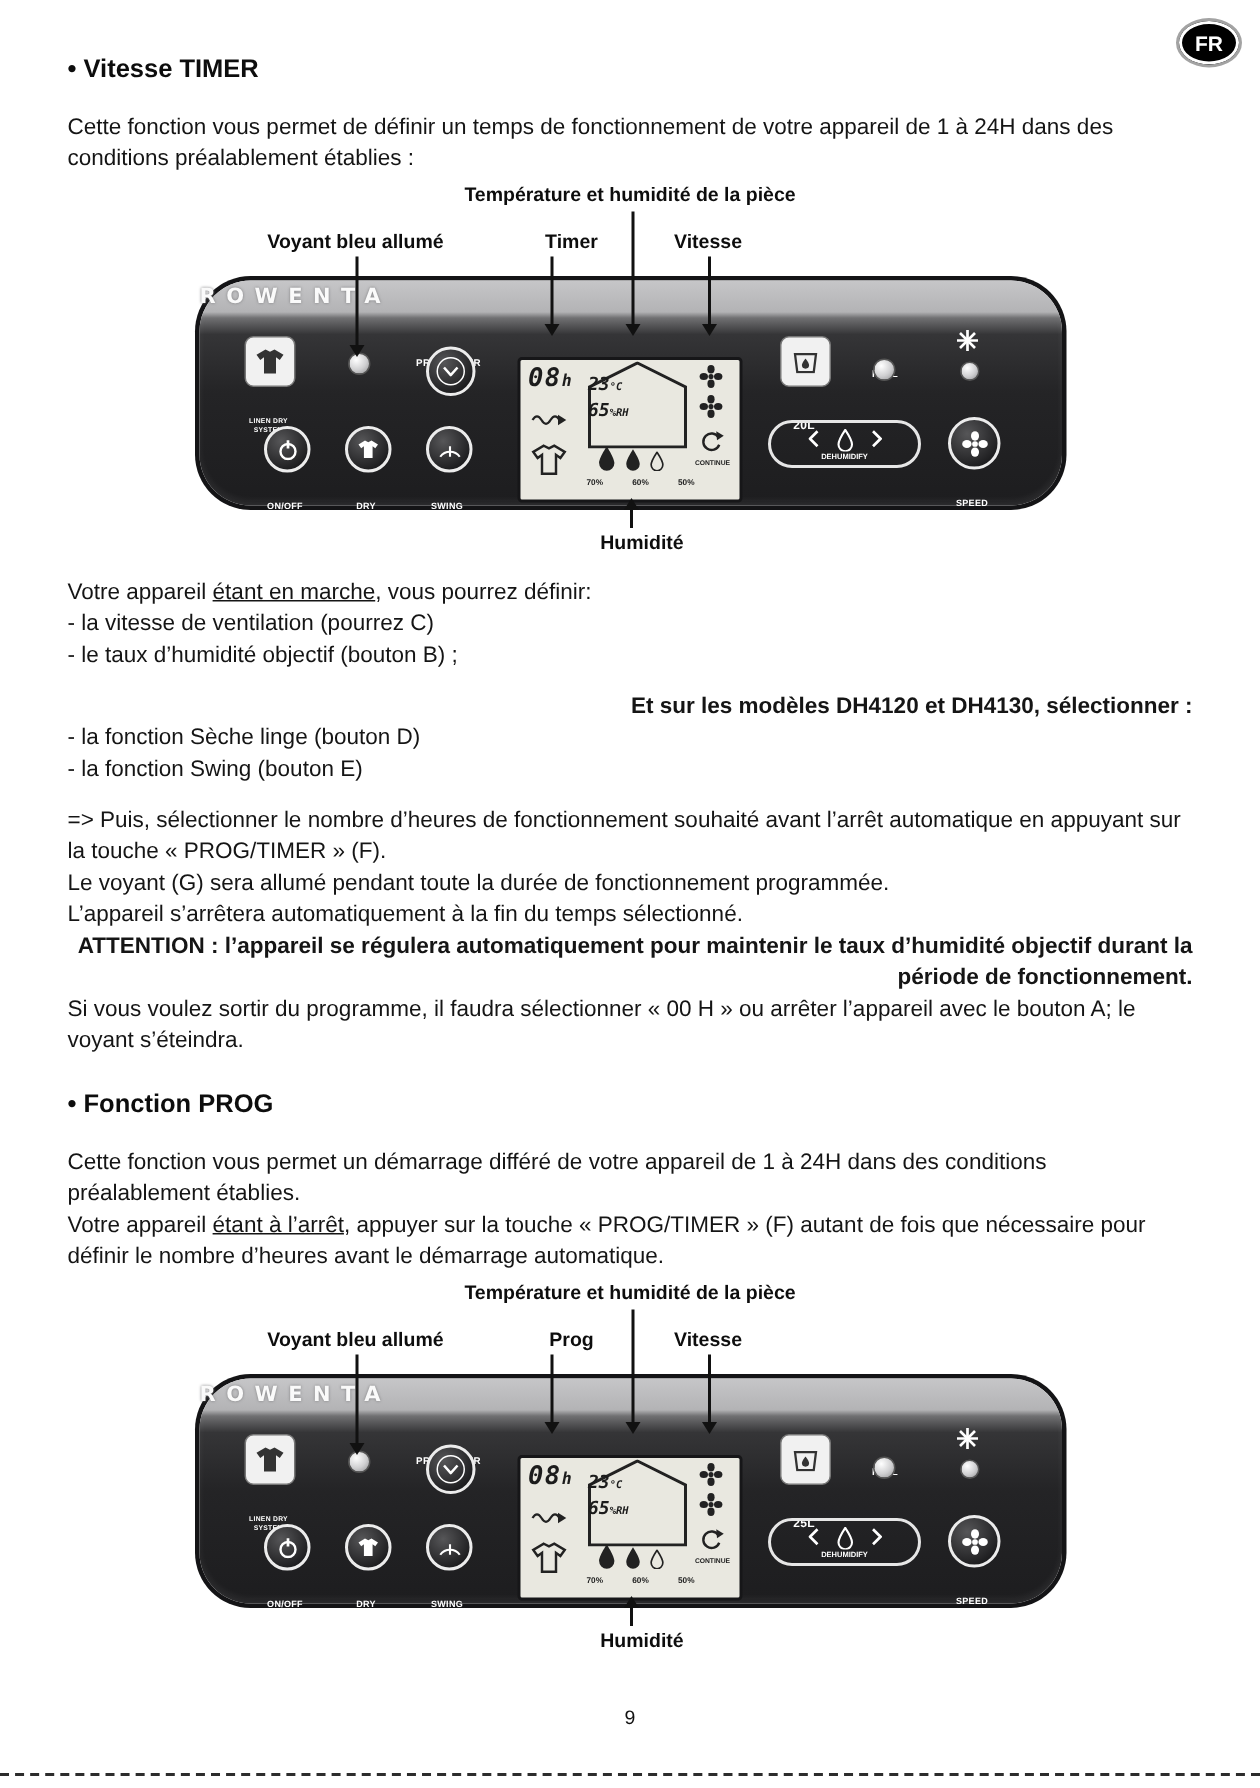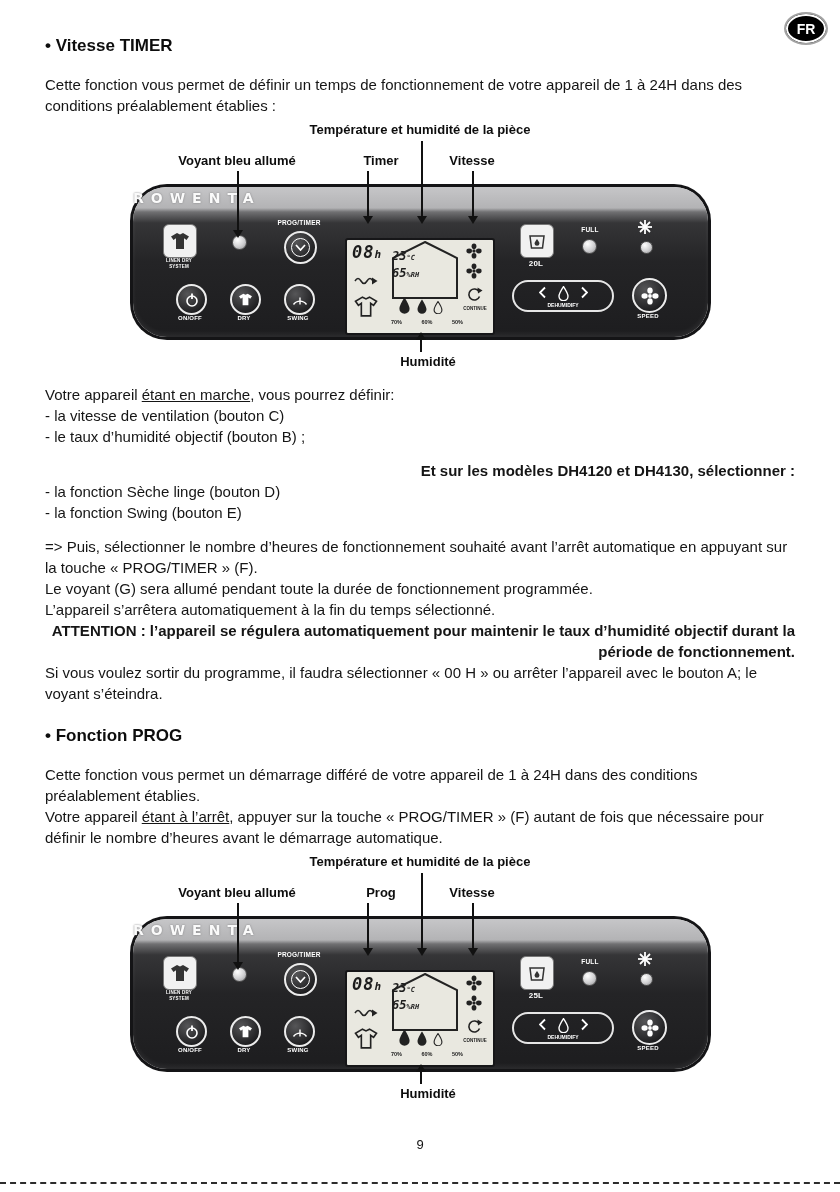--- a/index.html
+++ b/index.html
@@ -38,21 +38,21 @@
   .ar-bottom{left:420px;top:219px;height:13px;}
 
   
   .panel{position:absolute;left:133px;top:67px;width:575px;height:150px;border-radius:34px;
          background:linear-gradient(180deg,#c6c6c8 0,#b3b3b5 21px,#707072 25px,#353537 36px,#242426 75px,#1d1d1f 100%);
          box-shadow:0 0 0 3px #141416, inset 0 -3px 5px rgba(255,255,255,.07);}
   .p-logo{position:absolute;top:3px;left:0;right:0;text-align:left;
           font-family:"DejaVu Sans",sans-serif;font-weight:bold;font-size:14px;letter-spacing:7px;
           color:#fafafa;text-shadow:0 0 2px #7a7a7c;}
   .p-lbl{position:absolute;transform:translateX(-50%);color:#fff;font-size:6px;font-weight:bold;
-         text-align:center;white-space:nowrap;letter-spacing:.2px;}
+         text-align:center;white-space:nowrap;letter-spacing:.2px;margin-top:20px;}
   .p-box{position:absolute;width:32px;height:32px;border-radius:6px;background:#f1f1f1;border:1px solid #777;
          display:flex;align-items:center;justify-content:center;}
   .p-btn{position:absolute;border-radius:50%;border:2px solid #ececec;
          background:radial-gradient(circle at 35% 30%,#565658,#1e1e20 75%);
          display:flex;align-items:center;justify-content:center;}
   .p-led{position:absolute;border-radius:50%;border:1px solid #555;
          background:radial-gradient(circle at 35% 30%,#ffffff,#cfcfd1 55%,#909092);}
   .p-shirtbox{left:30px;top:37px;}
   .p-linenlbl{left:46px;top:71px;width:46px;white-space:normal;font-size:4.5px;line-height:5.5px;}
   .p-onoff{left:43px;top:97px;width:27px;height:27px;}
@@ -278,21 +278,21 @@
               <ellipse cx="3.2" cy="8" rx="2.8" ry="2.4"></ellipse>
             </g>
           </svg>
       </div>
       <div class="p-lbl p-speedlbl">SPEED</div>
     </div>
   </div>
 
   <div class="content">
     <p class="tx"><span>Votre appareil </span><span class="u">étant en marche</span><span>, vous pourrez définir:</span></p>
-    <p class="tx">- la vitesse de ventilation (bouton C)</p>
+    <p class="tx">- la vitesse de ventilation (pourrez C)</p>
     <p class="tx">- le taux d’humidité objectif (bouton B) ;</p>
     <p class="tx b mt">Et sur les modèles DH4120 et DH4130, sélectionner :</p>
     <p class="tx">- la fonction Sèche linge (bouton D)</p>
     <p class="tx">- la fonction Swing (bouton E)</p>
     <p class="tx mt">=&gt; Puis, sélectionner le nombre d’heures de fonctionnement souhaité avant l’arrêt automatique en appuyant sur la touche « PROG/TIMER » (F).</p>
     <p class="tx">Le voyant (G) sera allumé pendant toute la durée de fonctionnement programmée.</p>
     <p class="tx">L’appareil s’arrêtera automatiquement à la fin du temps sélectionné.</p>
     <p class="tx b">ATTENTION : l’appareil se régulera automatiquement pour maintenir le taux d’humidité objectif durant la période de fonctionnement.</p>
     <p class="tx">Si vous voulez sortir du programme, il faudra sélectionner « 00 H » ou arrêter l’appareil avec le bouton A; le voyant s’éteindra.</p>
 

